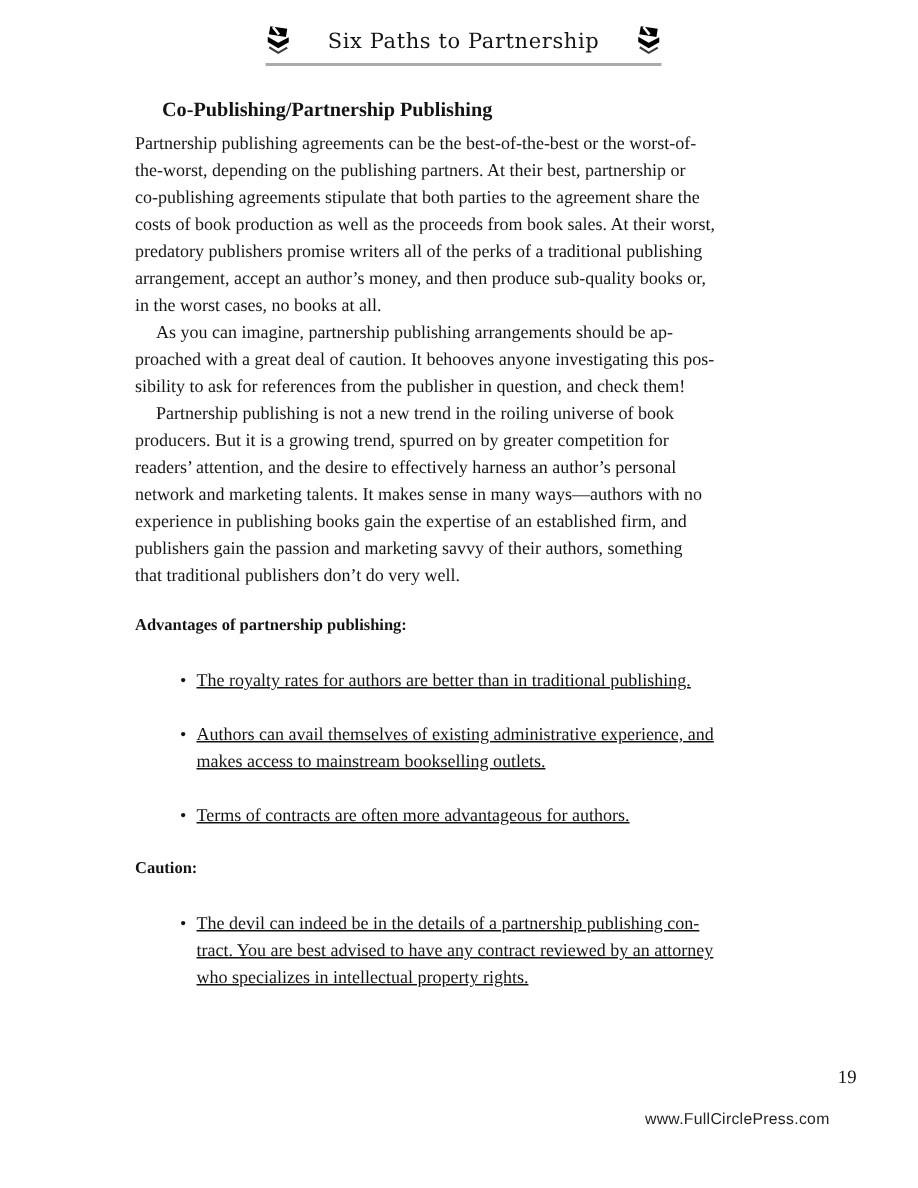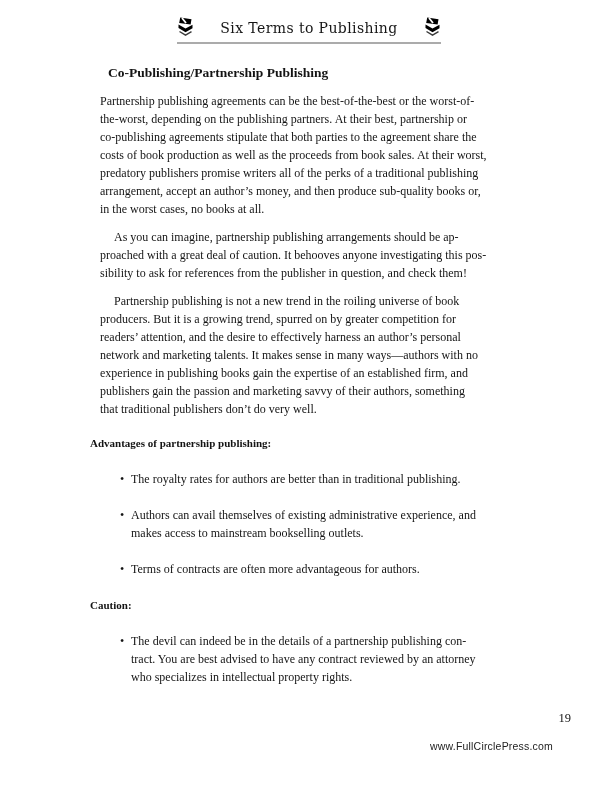--- a/index.html
+++ b/index.html
@@ -46,21 +46,21 @@
     top: 64px;
     width: 440px;
   }
   .section-heading {
     margin: 0 0 4px 18px;
     font-size: 13.5px;
     font-weight: bold;
     line-height: 18px;
   }
   .body-text {
-    margin: 10px;
+    margin: 0;
     font-size: 12px;
     line-height: 18px;
     white-space: pre;     
   }
   .indent { text-indent: 14px; }
 
   .sub-heading {
     margin: 16px 0 0 0;
     font-size: 11px;
     font-weight: bold;
@@ -76,21 +76,21 @@
   .bullet-list li {
     display: flex;
     margin: 0 0 18px 0;
     font-size: 12px;
     line-height: 18px;
   }
   .bullet-marker {
     flex: 0 0 11px;
     margin-left: 30px;
   }
-  .li-text { white-space: pre; }
+  .li-text { white-space: pre; text-decoration: underline; }
 
   
   .page-number {
     position: absolute;
     top: 711px;
     right: 41px;
     font-size: 12.5px;
     color: #141414;
   }
   .site-url {
@@ -110,21 +110,21 @@
 
   <header class="running-header">
     <span class="books-icon">
       <svg width="15" height="21" viewBox="0 0 15 21" xmlns="http://www.w3.org/2000/svg">
         <path d="M2.2,0.5 L13.5,2.2 L12.6,7.6 L1.2,5.9 Z" fill="#000"></path>
         <path d="M4,1 L8,6" stroke="#fff" stroke-width="1.8"></path>
         <path d="M0.5,7.5 L7.5,11.5 L14.5,7.8 L14.5,11.2 L7.5,15.2 L0.5,11 Z" fill="#000"></path>
         <path d="M1.5,14.5 L7.5,18.2 L13.5,14.7" stroke="#3a3a3a" stroke-width="1.4" fill="none"></path>
       </svg>
     </span>
-    <h1 class="running-title">Six Terms to Publishing</h1>
+    <h1 class="running-title">Six Paths to Partnership</h1>
     <span class="books-icon">
       <svg width="15" height="21" viewBox="0 0 15 21" xmlns="http://www.w3.org/2000/svg">
         <path d="M2.2,0.5 L13.5,2.2 L12.6,7.6 L1.2,5.9 Z" fill="#000"></path>
         <path d="M4,1 L8,6" stroke="#fff" stroke-width="1.8"></path>
         <path d="M0.5,7.5 L7.5,11.5 L14.5,7.8 L14.5,11.2 L7.5,15.2 L0.5,11 Z" fill="#000"></path>
         <path d="M1.5,14.5 L7.5,18.2 L13.5,14.7" stroke="#3a3a3a" stroke-width="1.4" fill="none"></path>
       </svg>
     </span>
   </header>
 

